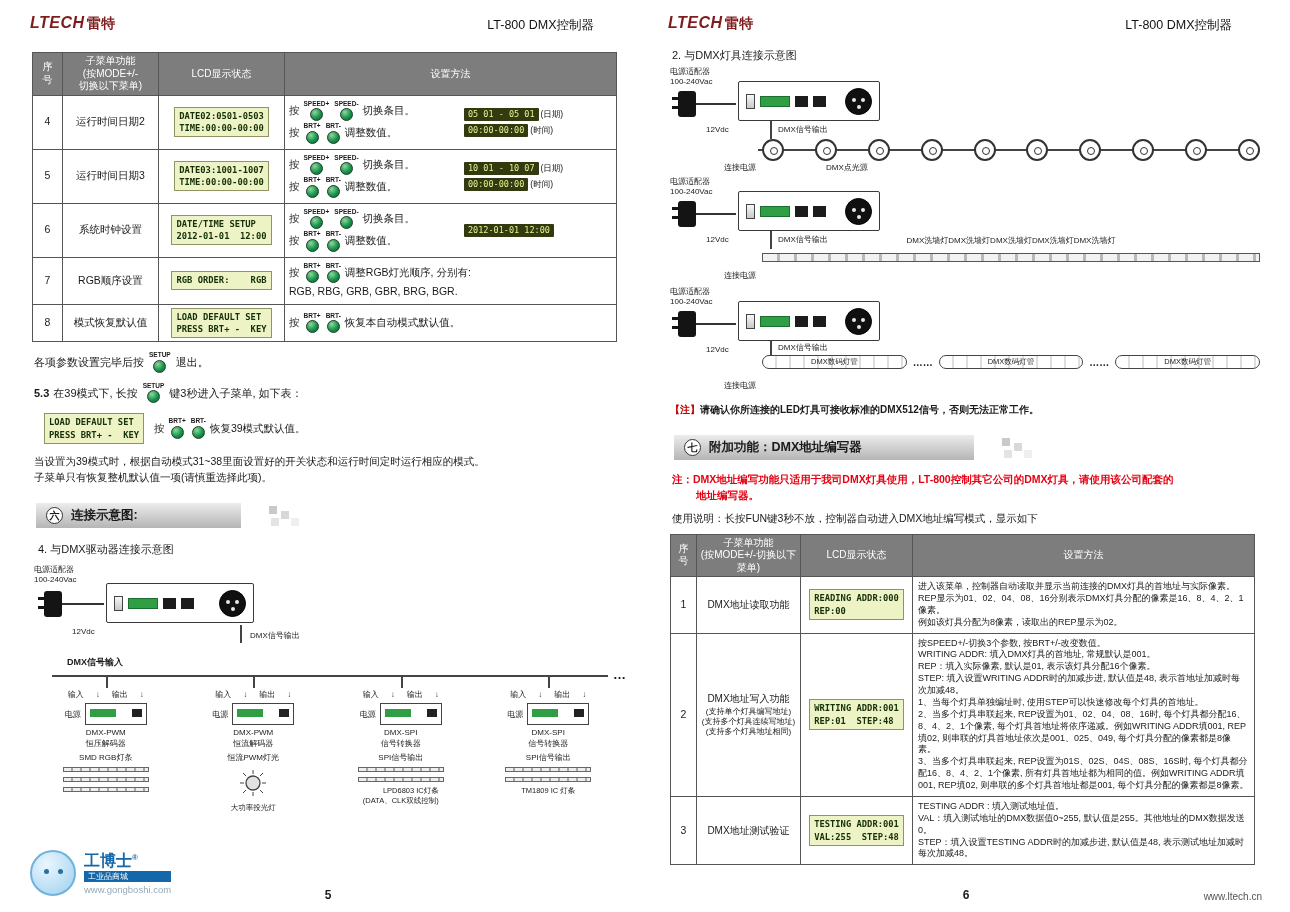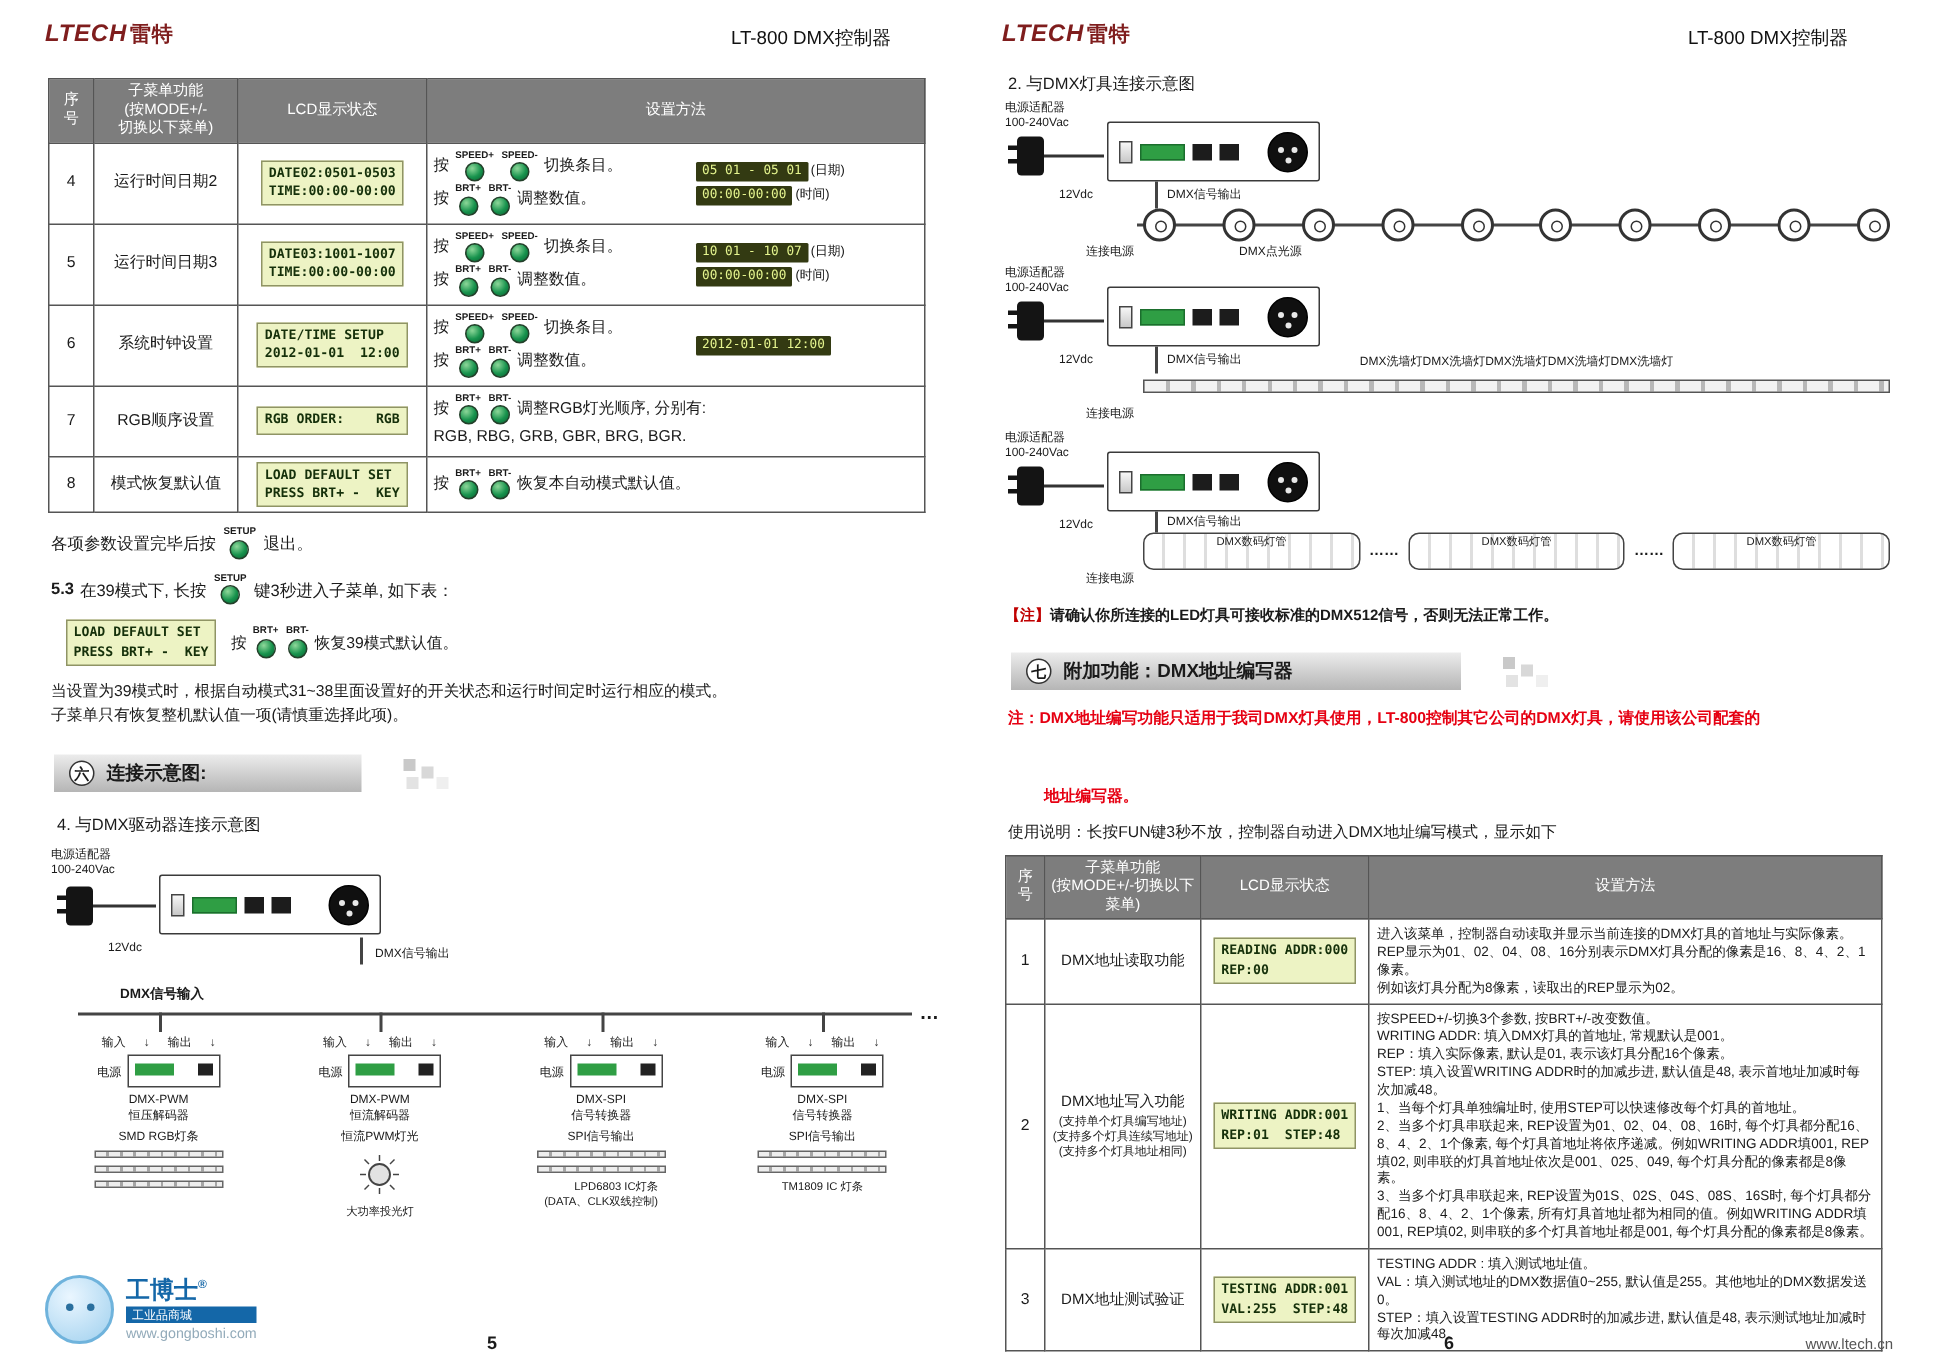--- a/index.html
+++ b/index.html
@@ -87,27 +87,27 @@
 
 
 .rd{position:relative;height:106px;margin:4px 6px 0 6px;}
 .lampline{position:absolute;height:2px;background:#444;}
 .lamps{position:absolute;left:96px;right:6px;top:72px;display:flex;justify-content:space-between;}
 .dotlamp{width:22px;height:22px;border:2px solid #333;border-radius:50%;background:#fff;position:relative;flex:0 0 auto;}
 .dotlamp::after{content:"";position:absolute;left:6px;top:6px;width:6px;height:6px;border:1.5px solid #333;border-radius:50%;}
 .wlabels{position:absolute;left:96px;right:6px;top:58px;display:flex;justify-content:center;font-size:8px;}
 .wbar{position:absolute;left:96px;right:6px;top:76px;height:9px;border:1px solid #555;background:repeating-linear-gradient(90deg,#f2f2f2 0 14px,#b8b8b8 14px 17px);}
 .tubes{position:absolute;left:96px;right:6px;top:68px;display:flex;align-items:center;gap:6px;}
-.tube{flex:1;height:25px;border:1px solid #444;border-radius:7px;background:repeating-linear-gradient(90deg,#ffffff 0 12px,#dedede 12px 14px);display:flex;align-items:flex-start;justify-content:center;font-size:7.5px;color:#222;}
+.tube{flex:1;height:14px;border:1px solid #444;border-radius:7px;background:repeating-linear-gradient(90deg,#ffffff 0 12px,#dedede 12px 14px);display:flex;align-items:center;justify-content:center;font-size:7.5px;color:#222;}
 .tellip{font-size:10px;font-weight:bold;flex:0 0 auto;}
 
 .note-line{font-size:10px;font-weight:bold;margin:10px 0 0 10px;}
 .note-tag{color:#c00000;}
 .rednote{color:#e60012;font-size:10.5px;line-height:1.5;margin:12px 0 0 12px;font-weight:bold;}
-.rednote .indent{padding-left:24px;margin-top:36px;}
+.rednote .indent{padding-left:24px;}
 .usage{font-size:10.5px;margin:8px 0 0 12px;}
 
 
 .wm{position:absolute;left:8px;bottom:16px;display:flex;gap:8px;align-items:center;}
 .wm-logo{width:46px;height:46px;border-radius:50%;background:radial-gradient(circle at 35% 30%,#eaf6ff,#9fd0ee);border:2px solid #6fb3dc;position:relative;}
 .wm-logo::before{content:"";position:absolute;width:5px;height:5px;border-radius:50%;background:#2a6f9e;left:12px;top:17px;box-shadow:14px 0 0 #2a6f9e;}
 .wm-name{color:#1467a8;font-size:16px;font-weight:bold;line-height:1.1;}
 .wm-reg{font-size:8px;color:#1467a8;vertical-align:super;}
 .wm-sub{color:#fff;background:#1467a8;font-size:8px;padding:0 4px;display:inline-block;margin-top:1px;}
 .wm-url{color:#93abba;font-size:9.5px;margin-top:2px;}
@@ -370,21 +370,21 @@
       <span class="portq"></span>
       <span class="xlr">
           <i></i>
           <i></i>
           <i></i>
         </span>
     </div>
     <div class="dlbl" style="left:44px;top:62px;">12Vdc</div>
     <div class="vline" style="left:212px;top:60px;height:18px;"></div>
     <div class="dlbl" style="left:222px;top:66px;">DMX信号输出</div>
-    <div class="dlbl b" style="left:52px;top:92px;">DMX信号输入</div>
+    <div class="dlbl b" style="left:39px;top:92px;">DMX信号输入</div>
     <div class="hline" style="left:24px;top:110px;right:20px;"></div>
     <div class="ellip" style="right:2px;top:102px;">…</div>
 
     <div class="dgroups">
       <div class="dgroup">
         <div class="io">
             <span>输入</span>
             <span class="ar"></span>
             <span>输出</span>
             <span class="ar"></span>

